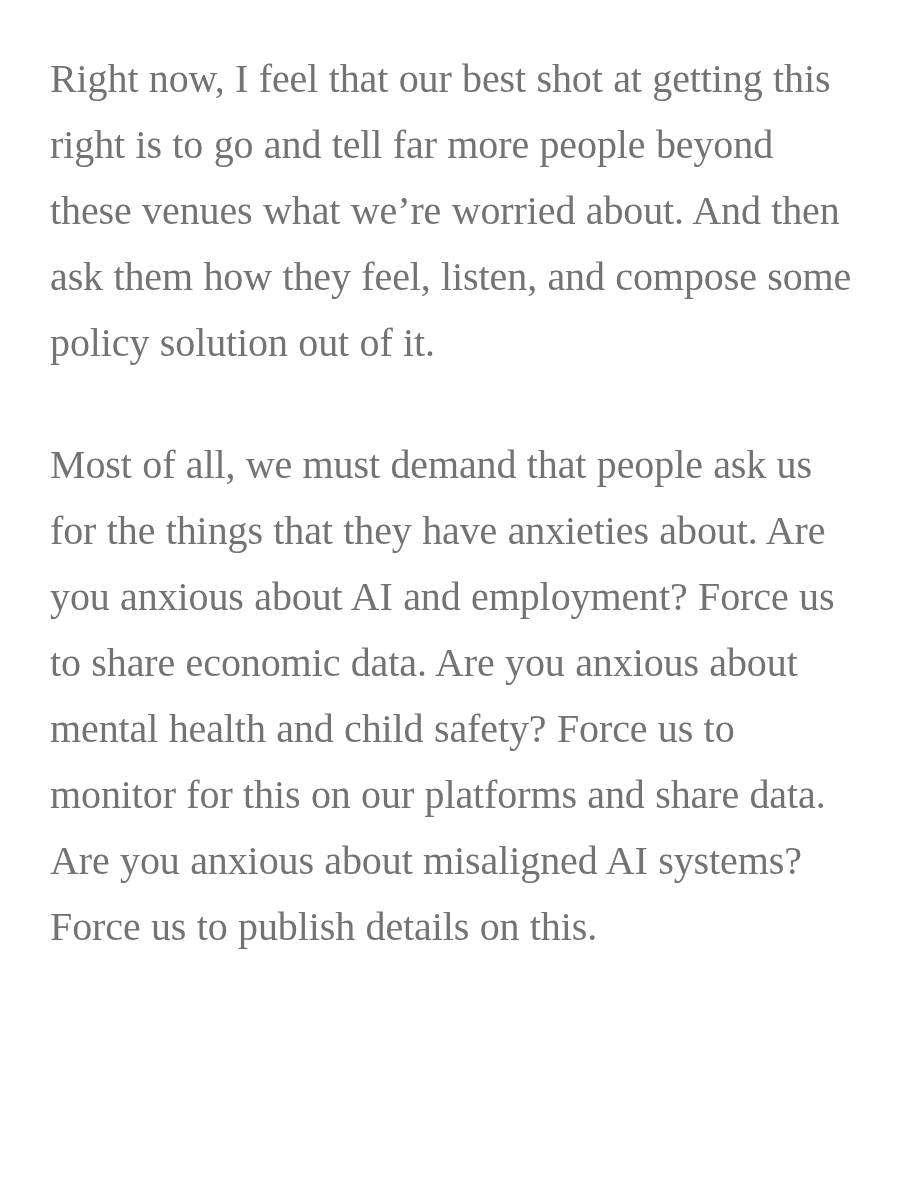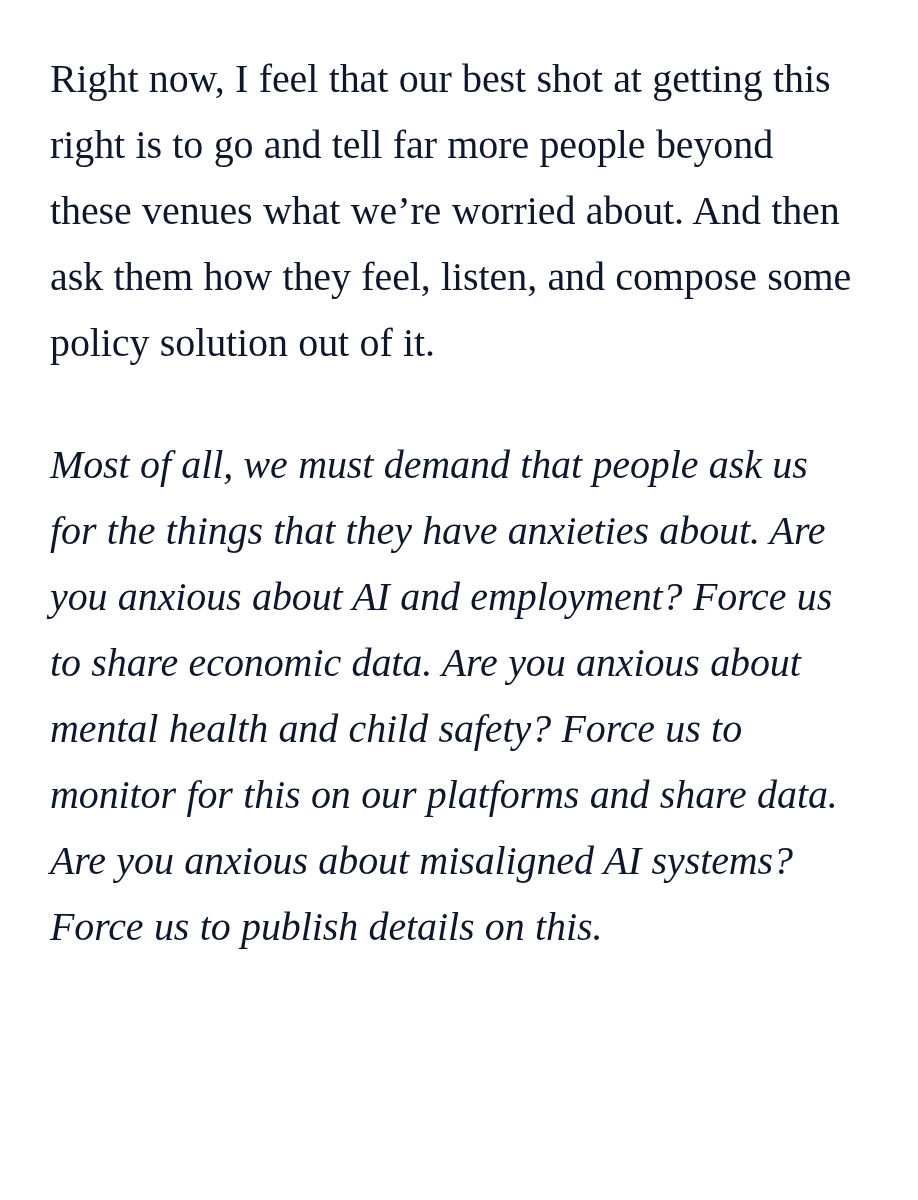--- a/index.html
+++ b/index.html
@@ -20,28 +20,27 @@
     padding: 46px 58px 0 50px;
     background: #ffffff;
   }
   .article {
     color: #14181f;
   }
   .para {
     font-size: 40px;
     line-height: 66px;
     letter-spacing: -0.1px;
-    color: #0f172a;
+    color: #737373;
     margin: 0 0 56px 0;
     font-weight: 400;
     word-spacing: 0.5px;
   }
   .para:last-child {
     margin-bottom: 0;
-    font-style: italic;
   }
 </style>
 </head>
 <body>
 
 <div class="page">
   <div class="article">
     <p class="para">Right now, I feel that our best shot at getting this right is to go and tell far more people beyond these venues what we’re worried about. And then ask them how they feel, listen, and compose some policy solution out of it.</p>
     <p class="para">Most of all, we must demand that people ask us for the things that they have anxieties about. Are you anxious about AI and employment? Force us to share economic data. Are you anxious about mental health and child safety? Force us to monitor for this on our platforms and share data. Are you anxious about misaligned AI systems? Force us to publish details on this.</p>
   </div>

